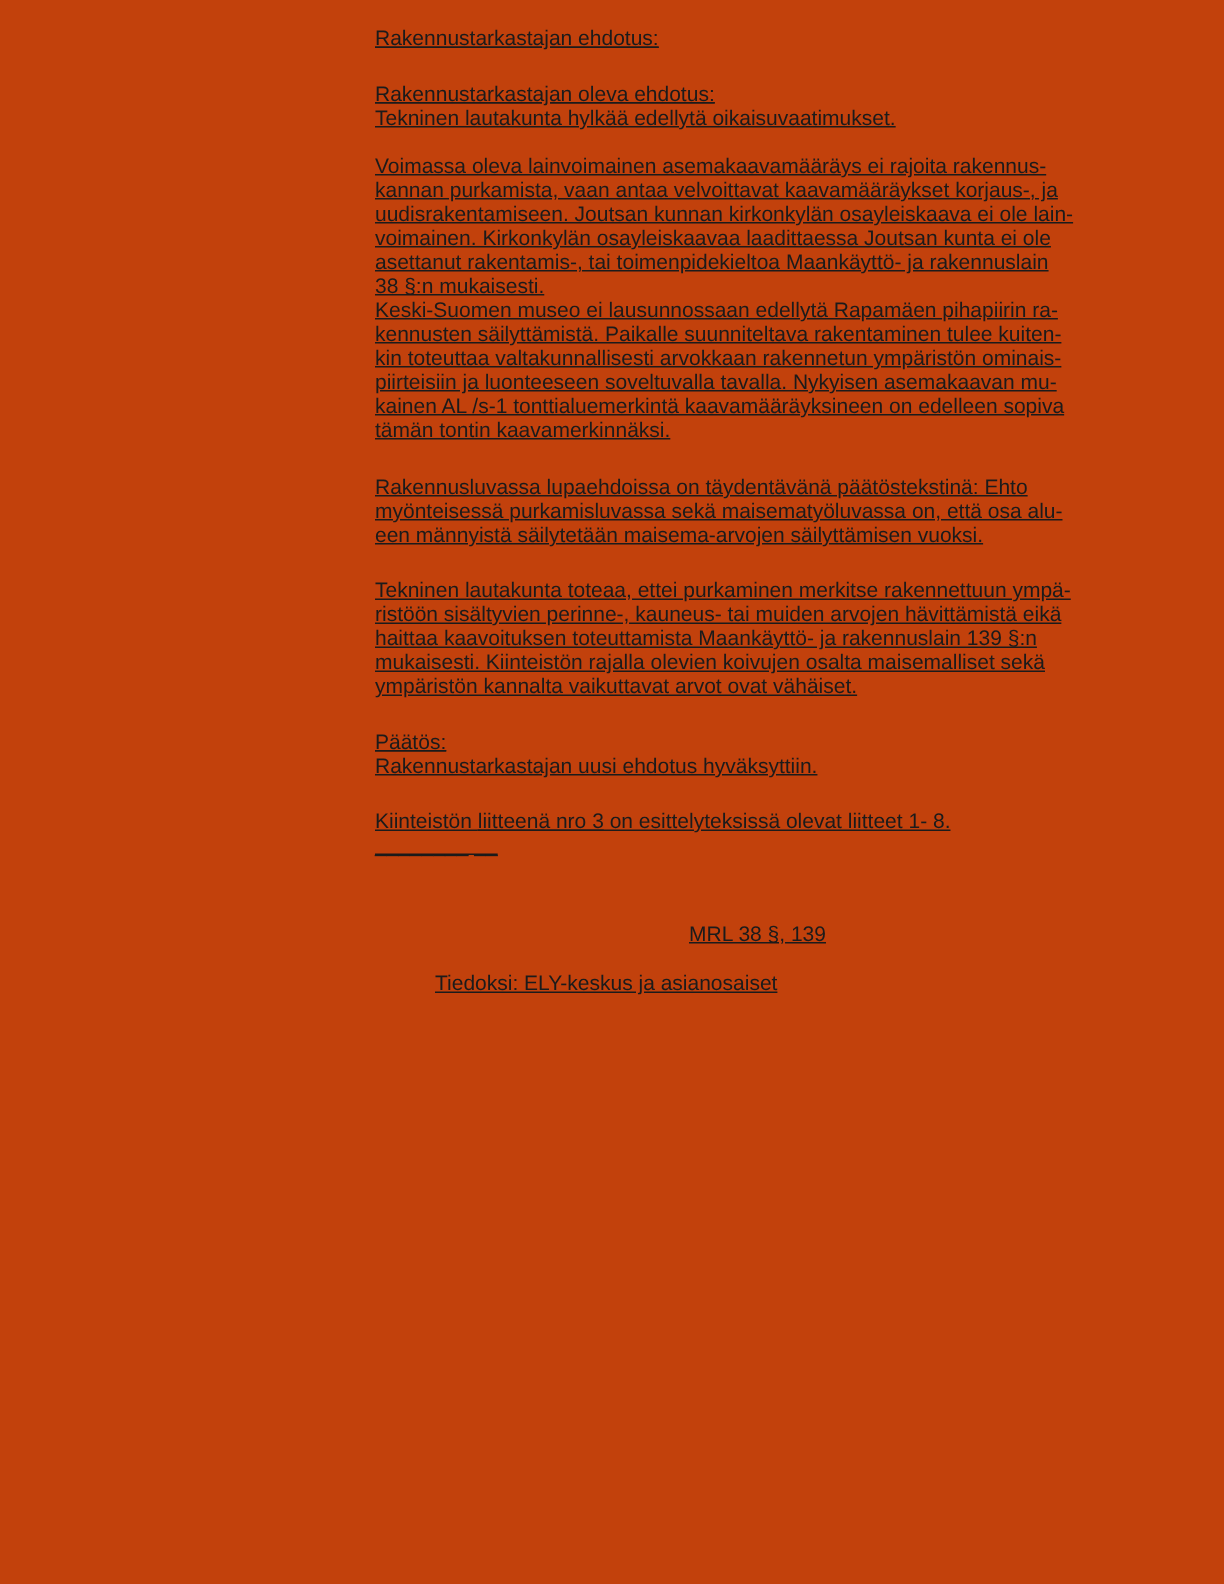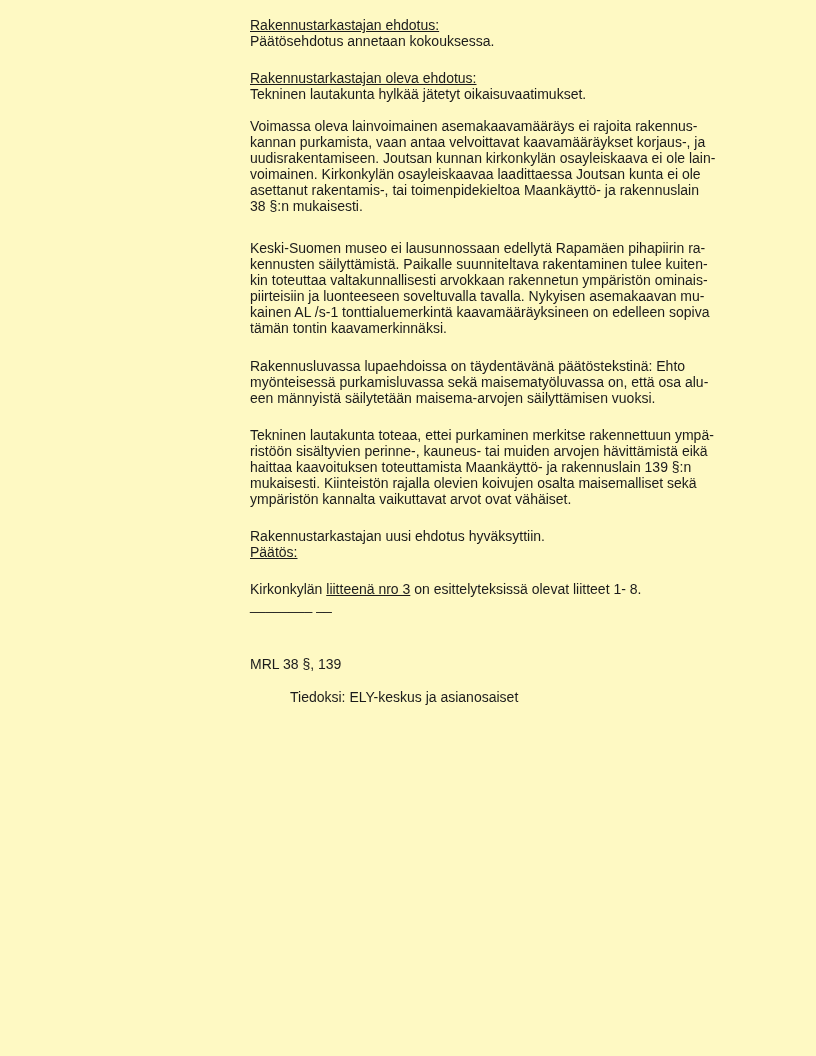--- a/index.html
+++ b/index.html
@@ -14,60 +14,60 @@
       color: #1b1b1b;
       font-family: "Liberation Sans", sans-serif;
       font-size: 14px;
       line-height: 16px;
     }
     .doc {
       box-sizing: border-box;
       width: 816px;
       height: 1056px;
       padding: 17px 56px 0 250px;
-      background: #fef9c3;
+      background: #c2410c;
+      text-decoration: underline;
     }
     .para {
       white-space: pre-line;
       margin: 0;
     }
     .line {
       margin: 0;
     }
     .u {
       text-decoration: underline;
     }
     #b2  { margin-top: 21px; }
     #b3  { margin-top: 16px; }
-    #b4  { margin-top: 26px; }
+    #b4  { }
     #b5  { margin-top: 22px; }
     #b6  { margin-top: 21px; }
     #b7  { margin-top: 21px; }
     #b8  { margin-top: 21px; }
     #sig { letter-spacing: 0; }
-    #mrl { margin-top: 43px; }
+    #mrl { margin-top: 43px; text-align: center; }
     #tied { margin-top: 17px; margin-left: 40px; }
   </style>
 </head>
 <body>
 
 <div class="doc">
 
   <div id="b1">
     <div class="line">
       <span class="u">Rakennustarkastajan ehdotus:</span>
     </div>
-    <div class="line">Päätösehdotus annetaan kokouksessa.</div>
   </div>
 
   <div id="b2">
     <div class="line">
       <span class="u">Rakennustarkastajan oleva ehdotus:</span>
     </div>
-    <div class="line">Tekninen lautakunta hylkää jätetyt oikaisuvaatimukset.</div>
+    <div class="line">Tekninen lautakunta hylkää edellytä oikaisuvaatimukset.</div>
   </div>
 
   <p id="b3" class="para">Voimassa oleva lainvoimainen asemakaavamääräys ei rajoita rakennus-
 kannan purkamista, vaan antaa velvoittavat kaavamääräykset korjaus-, ja
 uudisrakentamiseen. Joutsan kunnan kirkonkylän osayleiskaava ei ole lain-
 voimainen. Kirkonkylän osayleiskaavaa laadittaessa Joutsan kunta ei ole
 asettanut rakentamis-, tai toimenpidekieltoa Maankäyttö- ja rakennuslain
 38 §:n mukaisesti.</p>
 
   <p id="b4" class="para">Keski-Suomen museo ei lausunnossaan edellytä Rapamäen pihapiirin ra-
@@ -81,28 +81,28 @@
 myönteisessä purkamisluvassa sekä maisematyöluvassa on, että osa alu-
 een männyistä säilytetään maisema-arvojen säilyttämisen vuoksi.</p>
 
   <p id="b6" class="para">Tekninen lautakunta toteaa, ettei purkaminen merkitse rakennettuun ympä-
 ristöön sisältyvien perinne-, kauneus- tai muiden arvojen hävittämistä eikä
 haittaa kaavoituksen toteuttamista Maankäyttö- ja rakennuslain 139 §:n
 mukaisesti. Kiinteistön rajalla olevien koivujen osalta maisemalliset sekä
 ympäristön kannalta vaikuttavat arvot ovat vähäiset.</p>
 
   <div id="b7">
-    <div class="line">Rakennustarkastajan uusi ehdotus hyväksyttiin.</div>
     <div class="line">
       <span class="u">Päätös:</span>
     </div>
+    <div class="line">Rakennustarkastajan uusi ehdotus hyväksyttiin.</div>
   </div>
 
   <div id="b8" class="line">
-    <span>Kirkonkylän </span><span class="u">liitteenä nro 3</span><span> on esittelyteksissä olevat liitteet 1- 8.</span>
+    <span>Kiinteistön </span><span class="u">liitteenä nro 3</span><span> on esittelyteksissä olevat liitteet 1- 8.</span>
   </div>
 
   <div id="sig" class="line">________ __</div>
 
   <div id="mrl" class="line">MRL 38 §, 139</div>
 
   <div id="tied" class="line">Tiedoksi: ELY-keskus ja asianosaiset</div>
 
 </div>
 

